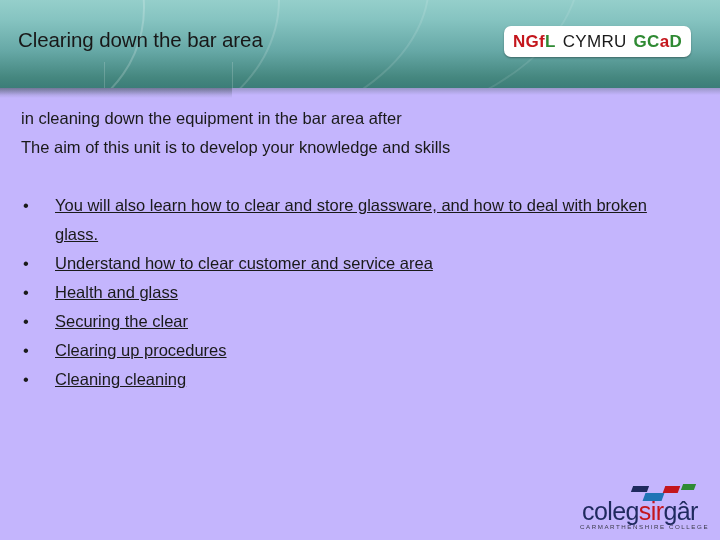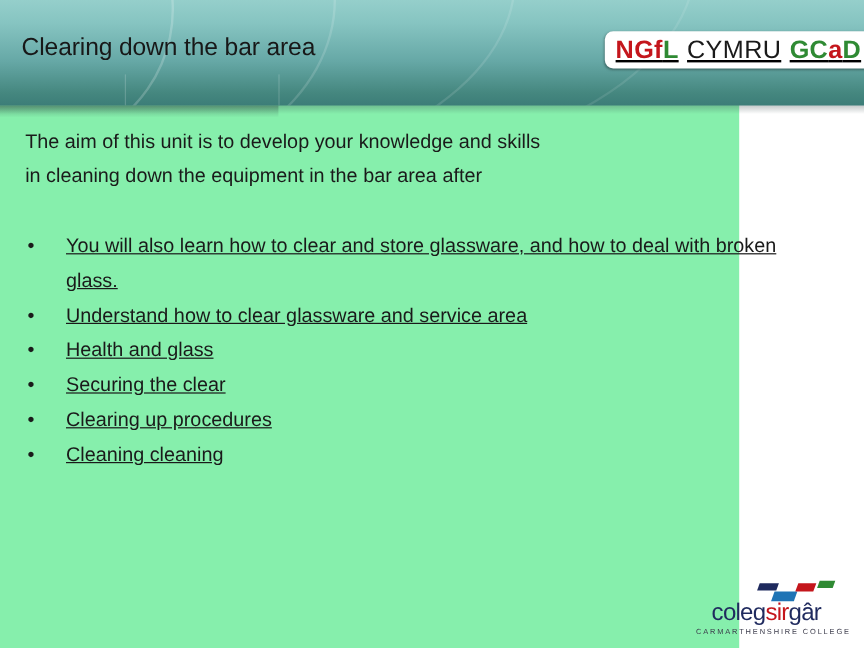--- a/index.html
+++ b/index.html
@@ -7,23 +7,23 @@
   html, body {
     width: 720px;
     height: 540px;
     background: #ffffff;
     font-family: "Liberation Sans", sans-serif;
     overflow: hidden;
   }
 
   #slide {
     position: relative;
-    width: 616px;
+    width: 720px;
     height: 540px;
-    background: #86efac;
+    background: #c4b5fd;
   }
 
   
   #header-band {
     position: absolute;
     left: 0; top: 0;
     width: 720px;
     height: 88px;
     background: linear-gradient(to bottom, #95cfcb 0%, #86c4c1 22%, #66a8a6 58%, #45877f 88%, #3c7d78 100%);
     overflow: hidden;
@@ -108,25 +108,24 @@
     top: 26px;
     height: 31px;
     padding: 0 9px;
     background: #ffffff;
     border-radius: 7px;
     display: flex;
     align-items: center;
     box-shadow: 0 1px 2px rgba(0,0,0,0.35);
   }
   #ngfl-logo .lg {
-    font-size: 21px;
+    font-size: 17px;
     letter-spacing: 0.3px;
     line-height: 1;
     white-space: nowrap;
-    text-decoration: underline;
   }
   .ngfl-red   { color: #c4161c; font-weight: bold; }
   .ngfl-green { color: #2f8a33; font-weight: bold; }
   .ngfl-black { color: #1a1a1a; font-weight: 400; }
   .ngfl-space { display: inline-block; width: 7px; }
 
   
   #body-text {
     position: absolute;
     left: 21px;
@@ -184,23 +183,23 @@
     position: absolute;
     transform: skewX(-20deg);
   }
   .mark.navy  { left: 2px;  top: 2px;  width: 16px; height: 6px;  background: #1f2a5e; }
   .mark.blue  { left: 14px; top: 9px;  width: 19px; height: 8px;  background: #1f74b5; }
   .mark.red   { left: 34px; top: 2px;  width: 15px; height: 7px;  background: #c4161c; }
   .mark.green { left: 52px; top: 0px;  width: 13px; height: 6px;  background: #2f8a33; }
 
   #csg-word {
     position: absolute;
-    left: 15px;
+    left: 4px;
     top: 13px;
-    font-size: 20px;
+    font-size: 25px;
     line-height: 28px;
     letter-spacing: -0.6px;
     white-space: nowrap;
   }
   .csg-navy { color: #1f2a5e; }
   .csg-red  { color: #c4161c; }
 
   #csg-sub {
     position: absolute;
     left: 2px;
@@ -227,32 +226,32 @@
   <div id="band-shadow"></div>
   <div id="band-shadow-left"></div>
 
   <div id="slide-title">Clearing down the bar area</div>
 
   <div id="ngfl-logo">
     <span class="lg"><span class="ngfl-red">NGf</span><span class="ngfl-green">L</span><span class="ngfl-space"></span><span class="ngfl-black">CYMRU</span><span class="ngfl-space"></span><span class="ngfl-green">GC</span><span class="ngfl-red">a</span><span class="ngfl-green">D</span></span>
   </div>
 
   <div id="body-text">
+    <div class="para-line">in cleaning down the equipment in the bar area after</div>
     <div class="para-line">The aim of this unit is to develop your knowledge and skills</div>
-    <div class="para-line">in cleaning down the equipment in the bar area after</div>
   </div>
 
   <ul id="bullet-list">
     <li class="wrap">
       <span class="dot">•</span>
       <span class="btext">You will also learn how to clear and store glassware, and how to deal with broken glass.</span>
     </li>
     <li>
       <span class="dot">•</span>
-      <span class="btext">Understand how to clear glassware and service area</span>
+      <span class="btext">Understand how to clear customer and service area</span>
     </li>
     <li>
       <span class="dot">•</span>
       <span class="btext">Health and glass</span>
     </li>
     <li>
       <span class="dot">•</span>
       <span class="btext">Securing the clear</span>
     </li>
     <li>

